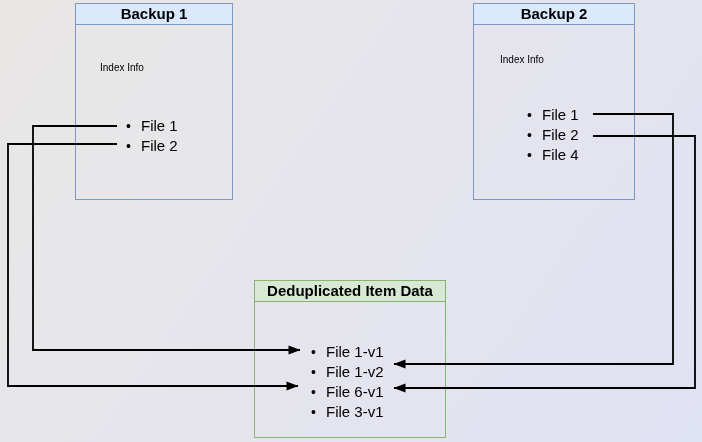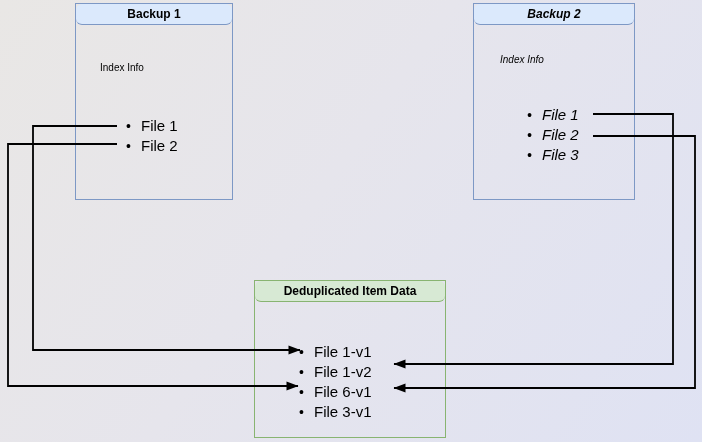--- a/index.html
+++ b/index.html
@@ -20,23 +20,22 @@
     background: transparent;
   }
   .box.blue  { border-color: #7d98c5; }
   .box.green { border-color: #88b471; }
   .box-header {
     box-sizing: border-box;
     height: 21px;
     line-height: 20px;
     text-align: center;
     font-weight: bold;
-    font-size: 12px;
+    font-size: 15px;
     border-bottom: 1.5px solid;
-    border-radius: 6px;
   }
   .blue  .box-header { background: #dbe9fc; border-bottom-color: #7d98c5; }
   .green .box-header { background: #d7e9d4; border-bottom-color: #88b471; }
   .index-label {
     position: absolute;
     font-size: 10px;
   }
   .rows { position: absolute; }
   .row { line-height: 19px; font-size: 15px; white-space: nowrap; }
   .bullet { display: inline-block; width: 15px; font-size: 14px; }
@@ -63,39 +62,39 @@
     <div class="rows" style="left:50px; top:112px;">
       <div class="row">
         <span class="bullet">•</span><span>File 1</span>
       </div>
       <div class="row">
         <span class="bullet">•</span><span>File 2</span>
       </div>
     </div>
   </div>
 
-  <div class="box blue" style="left:473px; top:3px; width:162px; height:197px;font-style:italic;">
+  <div class="box blue" style="left:473px; top:3px; width:162px; height:197px;">
     <div class="box-header">Backup 2</div>
     <div class="index-label" style="left:26px; top:50px;">Index Info</div>
     <div class="rows" style="left:53px; top:101px;">
       <div class="row">
         <span class="bullet">•</span><span>File 1</span>
       </div>
       <div class="row">
         <span class="bullet">•</span><span>File 2</span>
       </div>
       <div class="row">
-        <span class="bullet">•</span><span>File 3</span>
+        <span class="bullet">•</span><span>File 4</span>
       </div>
     </div>
   </div>
 
   <div class="box green" style="left:254px; top:280px; width:192px; height:158px;">
     <div class="box-header">Deduplicated Item Data</div>
-    <div class="rows" style="left:44px; top:61px;">
+    <div class="rows" style="left:56px; top:61px;">
       <div class="row">
         <span class="bullet">•</span><span>File 1-v1</span>
       </div>
       <div class="row">
         <span class="bullet">•</span><span>File 1-v2</span>
       </div>
       <div class="row">
         <span class="bullet">•</span><span>File 6-v1</span>
       </div>
       <div class="row">

